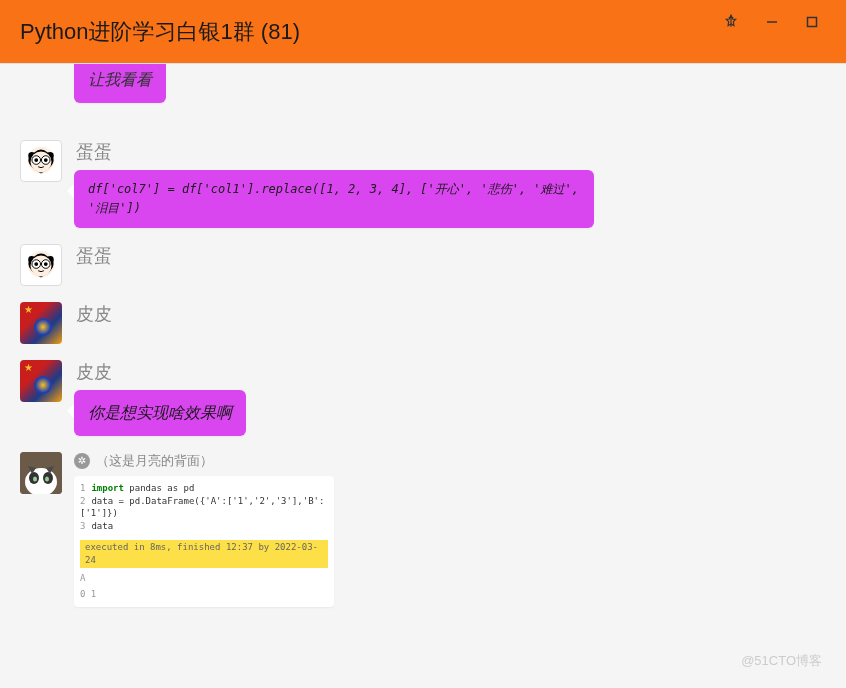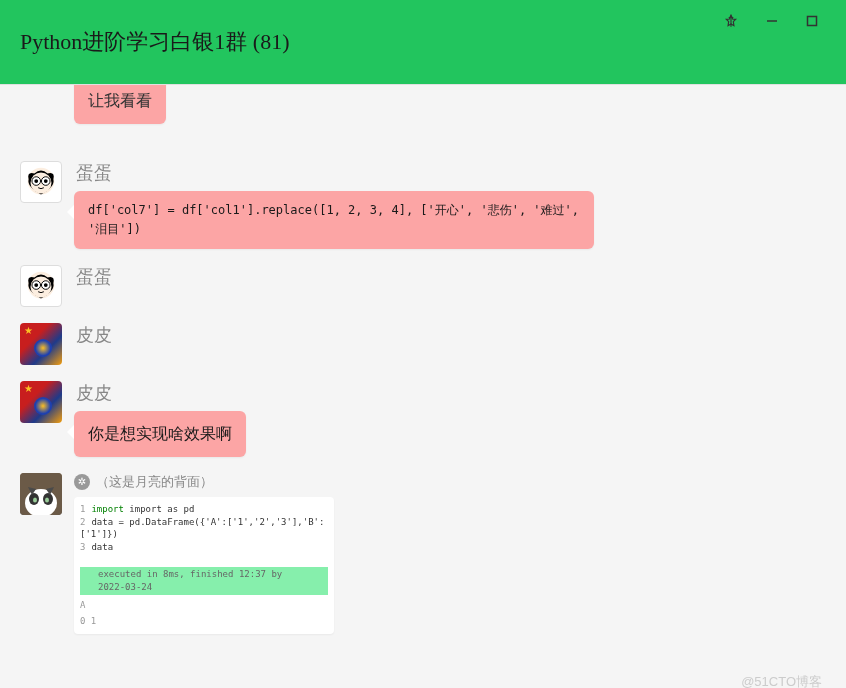--- a/index.html
+++ b/index.html
@@ -5,28 +5,27 @@
     * { margin: 0; padding: 0; box-sizing: border-box; }
     body {
       font-family: -apple-system, BlinkMacSystemFont, "Segoe UI", "Microsoft YaHei", sans-serif;
       background: #f5f5f5;
       width: 846px;
       height: 688px;
       overflow: hidden;
       position: relative;
     }
     .window-header {
-      background: #22c55e;
-      height: 85px;
+      background: #f97316;
+      height: 64px;
       display: flex;
       align-items: center;
       justify-content: space-between;
       padding: 0 20px;
       border-bottom: 1px solid #e0e0e0;
-      font-family: Liberation Serif, serif;
     }
     .window-title {
       font-size: 22px;
       color: #1a1a1a;
       font-weight: 400;
     }
     .window-controls {
       display: flex;
       gap: 28px;
       align-items: center;
@@ -90,29 +89,30 @@
     .avatar-cat {
       background: linear-gradient(to bottom, #8b7355 0%, #fff 50%, #4a4a4a 100%);
     }
     .msg-content { display: flex; flex-direction: column; gap: 6px; }
     .sender-name {
       font-size: 18px;
       color: #888;
       padding-left: 2px;
     }
     .bubble {
-      background: #fca5a5;
+      background: #d946ef;
       border-radius: 6px;
       padding: 10px 14px;
       font-size: 16px;
       color: #1a1a1a;
       max-width: 520px;
       line-height: 1.6;
       position: relative;
       box-shadow: 0 1px 2px rgba(0,0,0,0.05);
+      font-style: italic;
     }
     .bubble.has-tail::before {
       content: "";
       position: absolute;
       left: -7px;
       top: 14px;
       border: 7px solid transparent;
       border-right-color: #fff;
       border-left: none;
     }
@@ -149,27 +149,27 @@
       padding: 6px;
       width: 260px;
       box-shadow: 0 1px 2px rgba(0,0,0,0.05);
     }
     .code-snippet {
       font-family: monospace;
       font-size: 9px;
       line-height: 1.4;
       color: #333;
     }
-    .code-snippet .kw { color: #008000; font-weight: normal; }
+    .code-snippet .kw { color: #008000; font-weight: bold; }
     .code-snippet .ln { color: #999; margin-right: 6px; }
     .code-snippet .status {
-      background: #86efac;
+      background: #fde047;
       color: #666;
-      padding: 1px 18px;
-      margin-top: 14px;
+      padding: 1px 5px;
+      margin-top: 8px;
       display: block;
     }
     .code-snippet .out { color: #999; margin-top: 4px; display: block;}
     .watermark {
       position: absolute;
       bottom: 12px;
       right: 24px;
       color: #ccc;
       font-size: 13px;
     }
@@ -277,21 +277,21 @@
           <path d="M34 14 L30 22 L26 16 Z" fill="#4a4a4a"></path>
         </svg>
     </div>
     <div class="msg-content">
       <div class="nickname-row">
         <span class="badge-icon">✲</span>
         <span>（这是月亮的背面）</span>
       </div>
       <div class="image-bubble">
         <div class="code-snippet">
-          <div><span class="ln">1</span><span class="kw">import</span><span> import as pd</span></div>
+          <div><span class="ln">1</span><span class="kw">import</span><span> pandas as pd</span></div>
           <div><span class="ln">2</span><span>data = pd.DataFrame({'A':['1','2','3'],'B':['1']})</span></div>
           <div><span class="ln">3</span><span>data</span></div>
           <span class="status">executed in 8ms, finished 12:37 by 2022-03-24</span>
           <span class="out">A</span>
           <span class="out">0  1</span>
         </div>
       </div>
     </div>
   </div>
 

